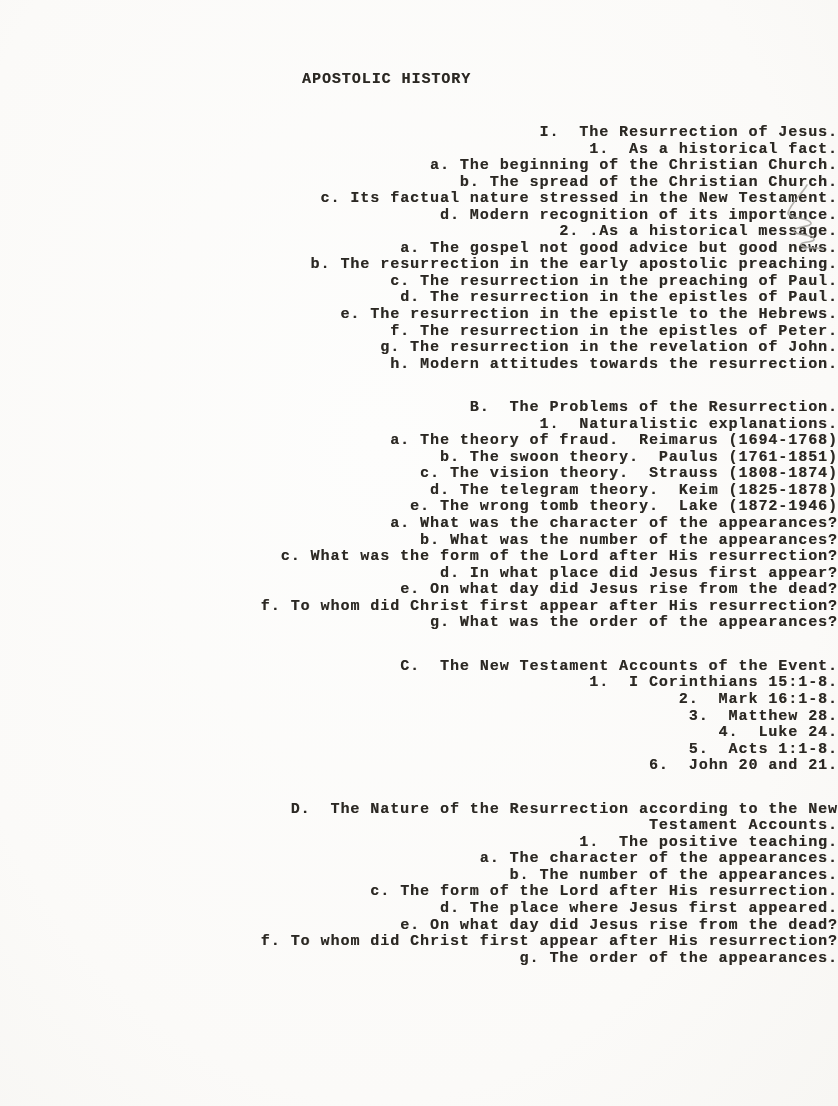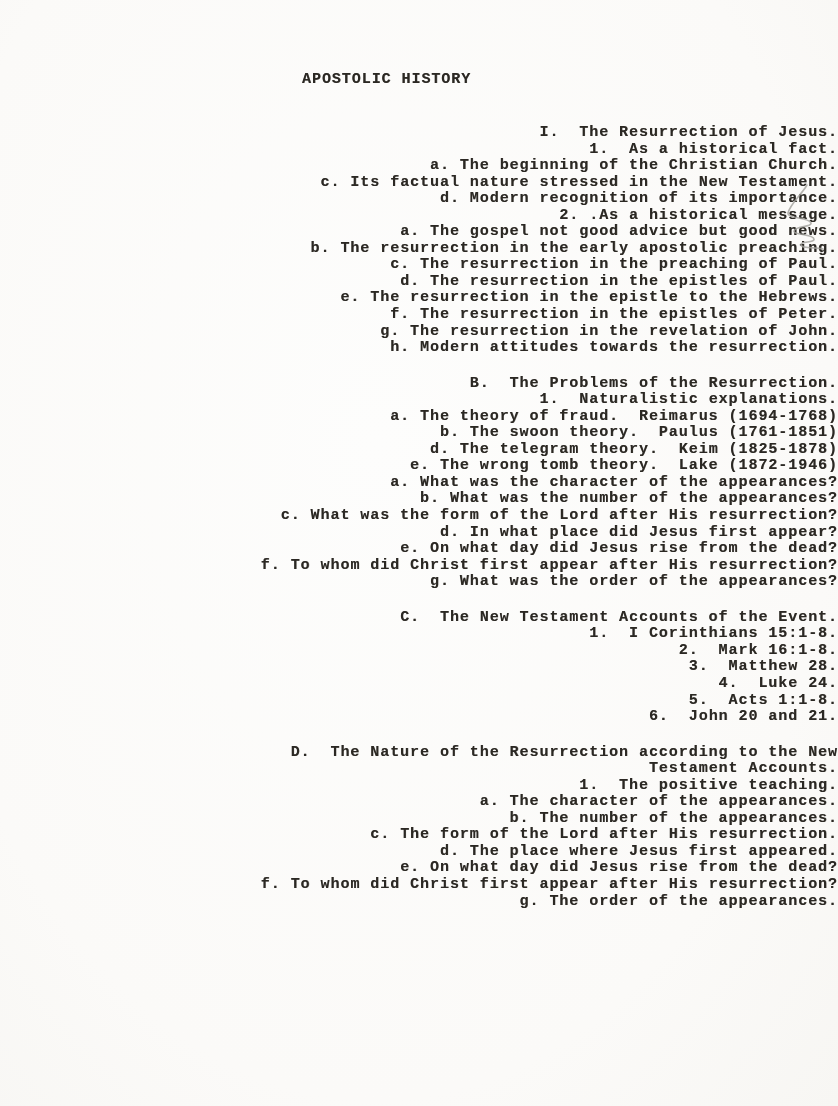--- a/index.html
+++ b/index.html
@@ -42,55 +42,57 @@
     line-height: 16.55px;
     height: 16.55px;
     color: #2b2823;
     text-shadow: 0.3px 0.3px 0.4px rgba(43,40,35,0.5);
   }
   .lv0 { padding-left: 72px; }
   .lv1 { padding-left: 143px; }
   .lv2 { padding-left: 102px; }
   .lv3 { padding-left: 248px; }
   .lv4 { padding-left: 75px; } 
-  .gap-before { margin-top: 19px; }
+  .gap-before { margin-top: 27px; }
   .margin-squiggle {
     position: absolute;
     top: 178px;
     left: 780px;
     width: 50px;
     height: 78px;
   }
 </style>
 </head>
 <body>
 
 <div class="page">
 
   <div class="doc-title">APOSTOLIC HISTORY</div>
 
   <div class="outline-body" id="outline-body">
       <div class="line lv0">I.  The Resurrection of Jesus.</div>
       <div class="line lv2">1.  As a historical fact.</div>
       <div class="line lv3">a. The beginning of the Christian Church.</div>
+      <div class="line lv3">b. The spread of the Christian Church.</div>
       <div class="line lv3">c. Its factual nature stressed in the New Testament.</div>
       <div class="line lv3">d. Modern recognition of its importance.</div>
       <div class="line lv2">2. .As a historical message.</div>
       <div class="line lv3">a. The gospel not good advice but good news.</div>
       <div class="line lv3">b. The resurrection in the early apostolic preaching.</div>
       <div class="line lv3">c. The resurrection in the preaching of Paul.</div>
       <div class="line lv3">d. The resurrection in the epistles of Paul.</div>
       <div class="line lv3">e. The resurrection in the epistle to the Hebrews.</div>
       <div class="line lv3">f. The resurrection in the epistles of Peter.</div>
       <div class="line lv3">g. The resurrection in the revelation of John.</div>
       <div class="line lv3">h. Modern attitudes towards the resurrection.</div>
       <div class="line lv1 gap-before">B.  The Problems of the Resurrection.</div>
       <div class="line lv2">1.  Naturalistic explanations.</div>
       <div class="line lv3">a. The theory of fraud.  Reimarus (1694-1768)</div>
       <div class="line lv3">b. The swoon theory.  Paulus (1761-1851)</div>
+      <div class="line lv3">c. The vision theory.  Strauss (1808-1874)</div>
       <div class="line lv3">d. The telegram theory.  Keim (1825-1878)</div>
       <div class="line lv3">e. The wrong tomb theory.  Lake (1872-1946)</div>
       <div class="line lv3">a. What was the character of the appearances?</div>
       <div class="line lv3">b. What was the number of the appearances?</div>
       <div class="line lv3">c. What was the form of the Lord after His resurrection?</div>
       <div class="line lv3">d. In what place did Jesus first appear?</div>
       <div class="line lv3">e. On what day did Jesus rise from the dead?</div>
       <div class="line lv3">f. To whom did Christ first appear after His resurrection?</div>
       <div class="line lv3">g. What was the order of the appearances?</div>
       <div class="line lv1 gap-before">C.  The New Testament Accounts of the Event.</div>

